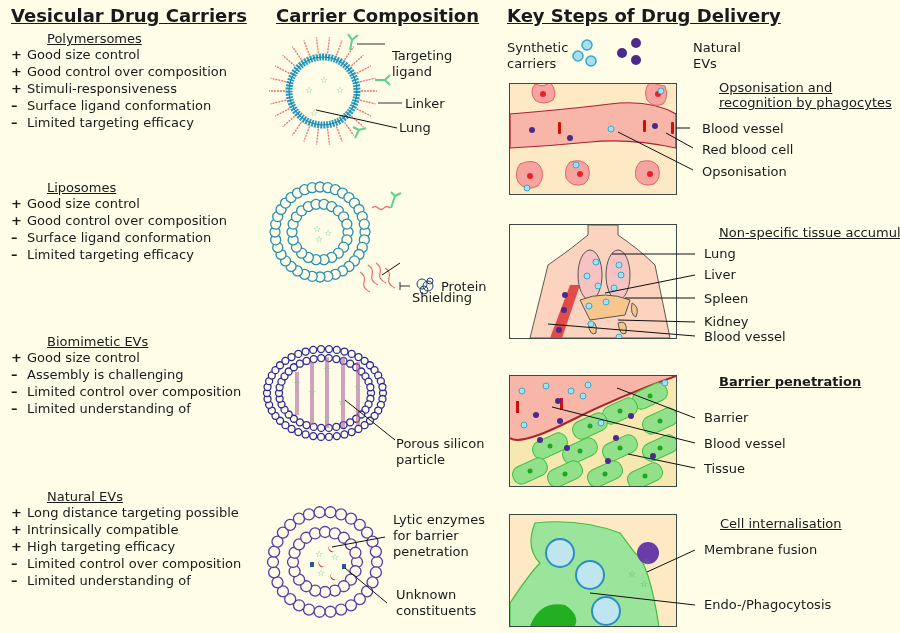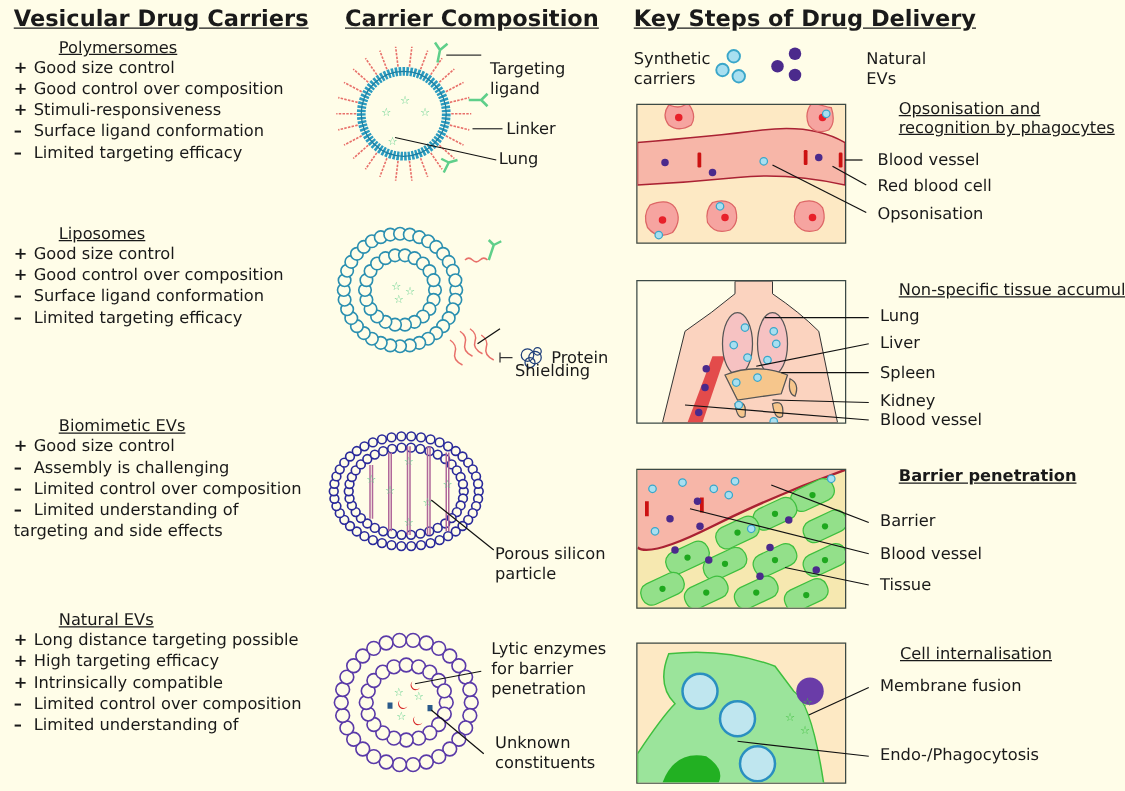--- a/index.html
+++ b/index.html
@@ -37,29 +37,28 @@
       <div class="li"><span class="sym">–</span><span>Limited targeting efficacy</span></div>
     </div>
 </div>
 <div class="abs" style="left:11px;top:334px;">
   <div class="sub">Biomimetic EVs</div>
   <div id="list2">
       <div class="li"><span class="sym">+</span><span>Good size control</span></div>
       <div class="li"><span class="sym">–</span><span>Assembly is challenging</span></div>
       <div class="li"><span class="sym">–</span><span>Limited control over composition</span></div>
       <div class="li"><span class="sym">–</span><span>Limited understanding of</span></div>
-      <div class="li cont">targeting and side effects</div>
     </div>
 </div>
 <div class="abs" style="left:11px;top:489px;">
   <div class="sub">Natural EVs</div>
   <div id="list3">
       <div class="li"><span class="sym">+</span><span>Long distance targeting possible</span></div>
+      <div class="li"><span class="sym">+</span><span>Intrinsically compatible</span></div>
       <div class="li"><span class="sym">+</span><span>High targeting efficacy</span></div>
-      <div class="li"><span class="sym">+</span><span>Intrinsically compatible</span></div>
       <div class="li"><span class="sym">–</span><span>Limited control over composition</span></div>
       <div class="li"><span class="sym">–</span><span>Limited understanding of</span></div>
     </div>
 </div>
 
 <div class="abs h1" style="left:276px;top:5px;">Carrier Composition</div>
 
 <svg width="900" height="633" style="left:0;top:0;">
   <g id="poly-linkers">
       <line x1="361" y1="91" x2="377" y2="91" stroke="#e8706a" stroke-width="1.3" stroke-dasharray="2 1"></line>

